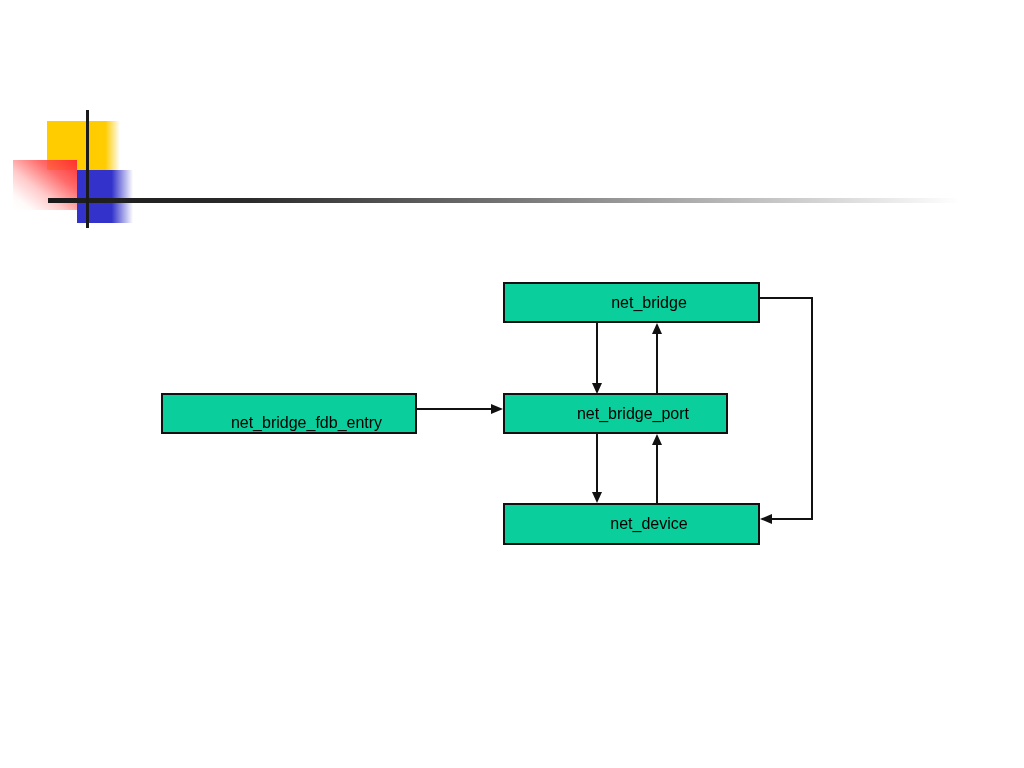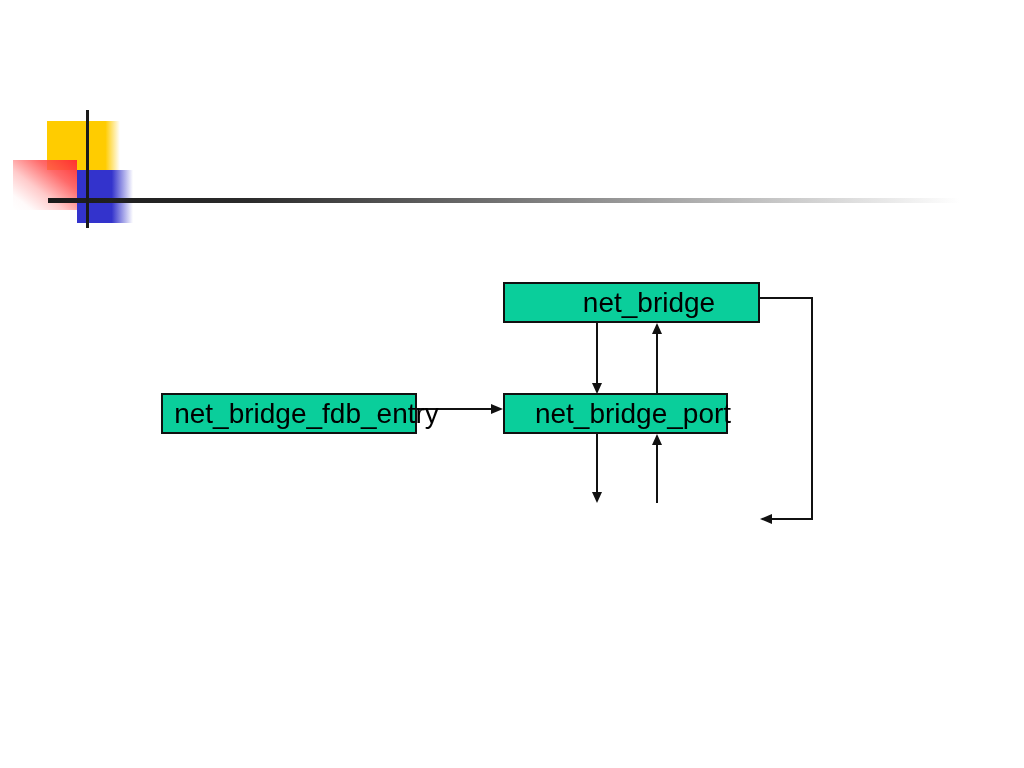--- a/index.html
+++ b/index.html
@@ -78,28 +78,28 @@
     stroke: none;
   }
   .node {
     position: absolute;
     box-sizing: border-box;
     background: var(--node-fill, #0ACE9B);
     border: 2px solid var(--node-border, #101010);
     display: flex;
     align-items: center;
     justify-content: center;
-    font-size: 28px;
+    font-size: 16px;
     color: #000000;
     white-space: nowrap;
     z-index: 7;
     padding-left: 35px;
   }
   .node-net-bridge        { left: 503px; top: 282px; width: 257px; height: 41px; }
-  .node-net-bridge-fdb    { left: 161px; top: 393px; width: 256px; height: 41px; }
+  .node-net-bridge-fdb    { left: 161px; top: 393px; width: 256px; height: 41px; align-items: flex-end; }
   .node-net-bridge-port   { left: 503px; top: 393px; width: 225px; height: 41px; }
   .node-net-device        { left: 503px; top: 503px; width: 257px; height: 42px; }
 </style>
 </head>
 <body>
 
 <div class="slide">
 
   <div class="deco deco-yellow"></div>
   <div class="deco deco-red"></div>
@@ -145,14 +145,17 @@
   </div>
 
   <div class="node node-net-bridge-fdb">
     <span>net_bridge_fdb_entry</span>
   </div>
 
   <div class="node node-net-bridge-port">
     <span>net_bridge_port</span>
   </div>
 
+  <div class="node node-net-device">
+    <span>net_device</span>
+  </div>
 
 </div>
 
 </body></html>

